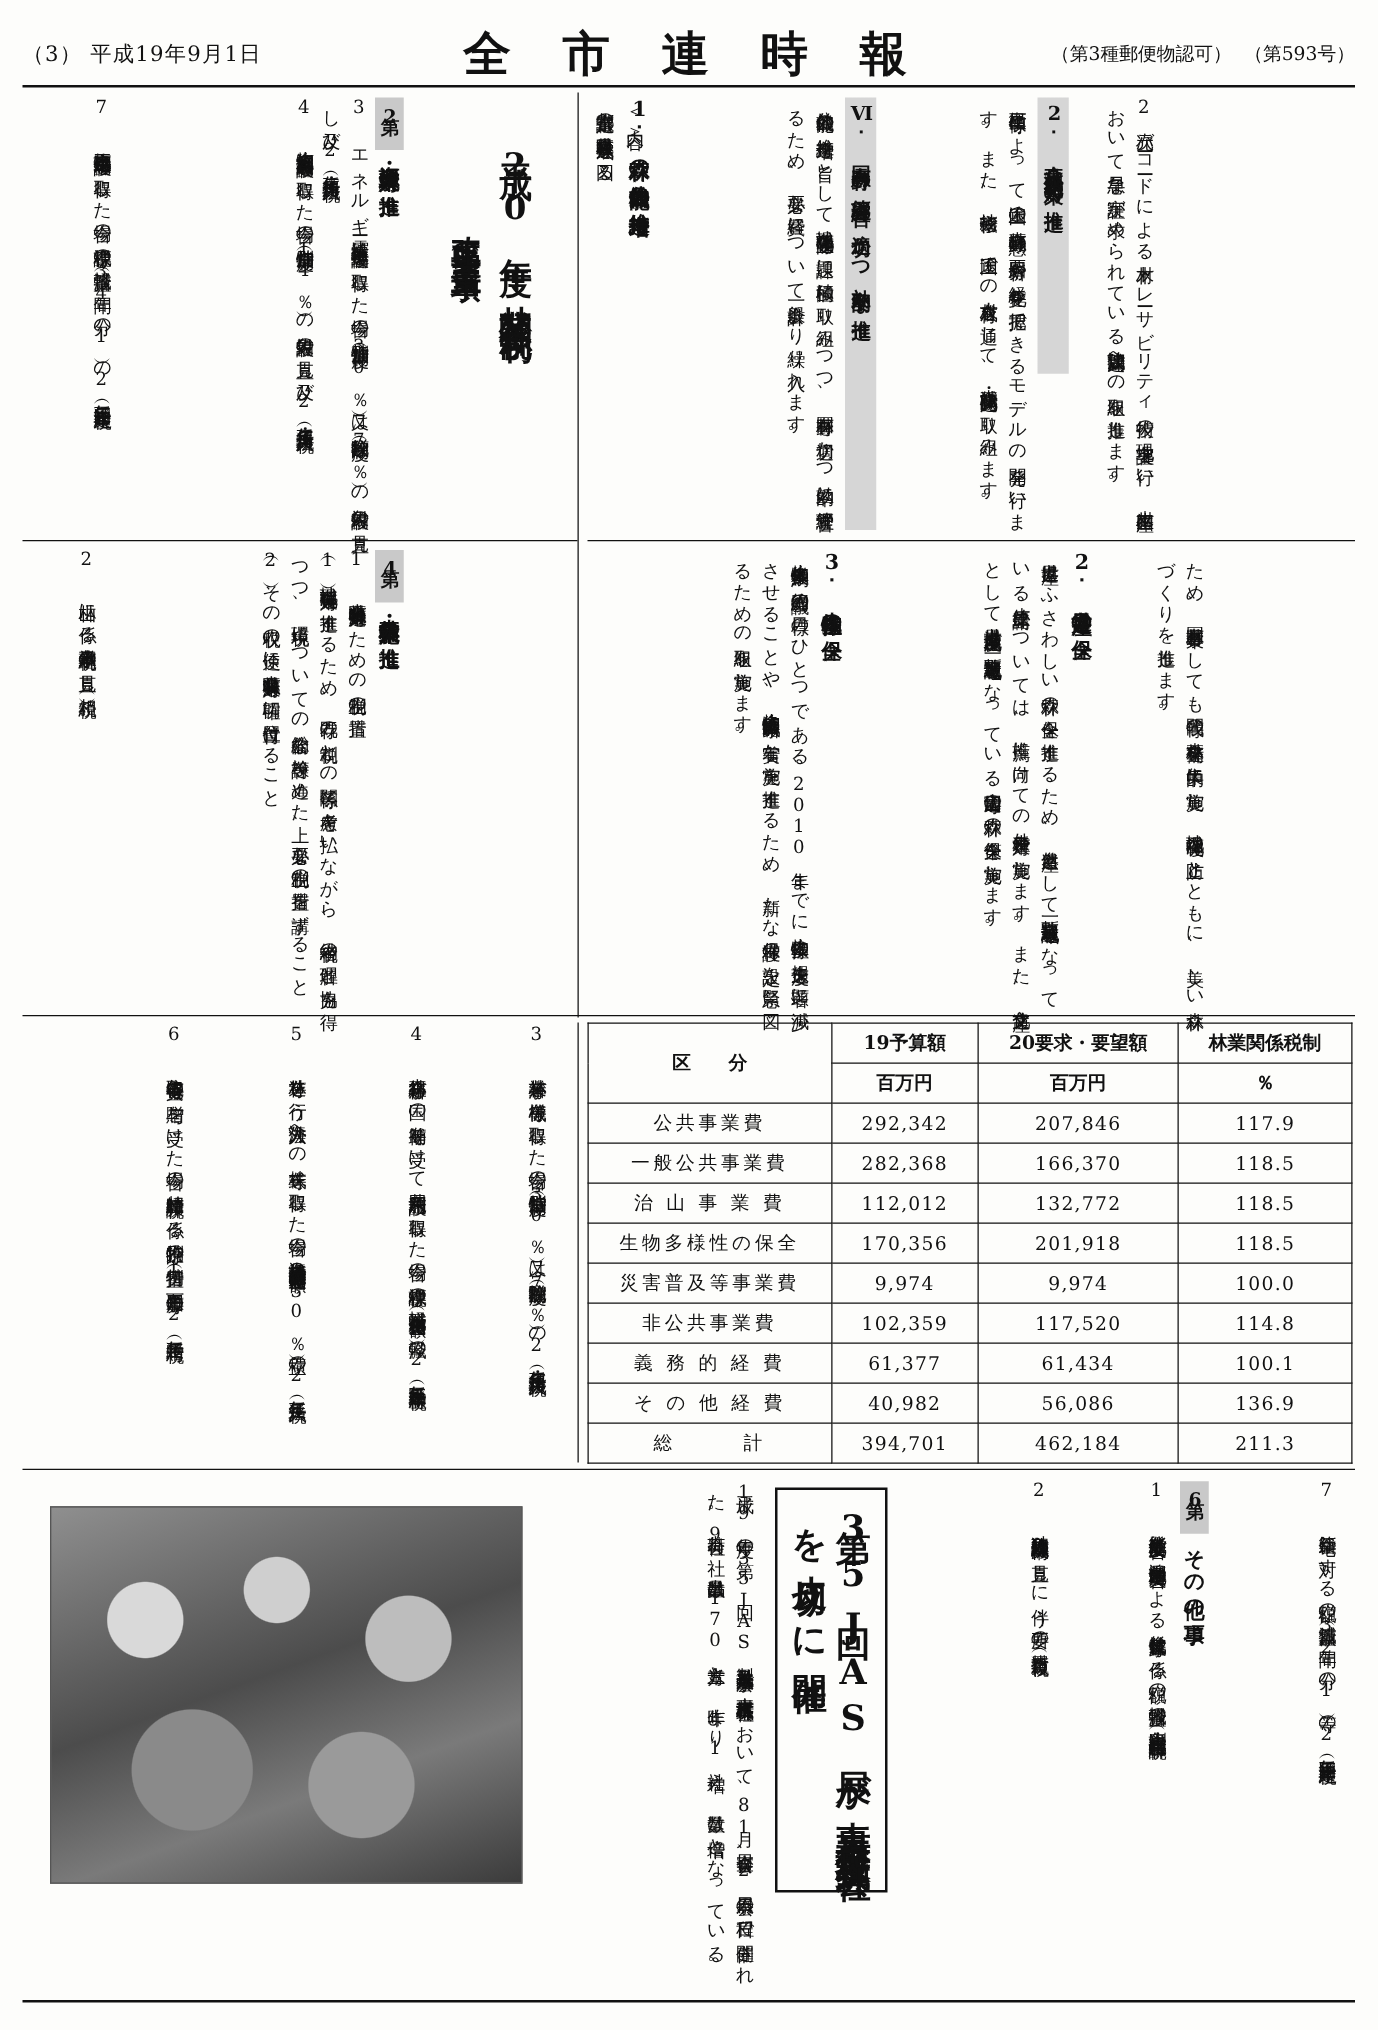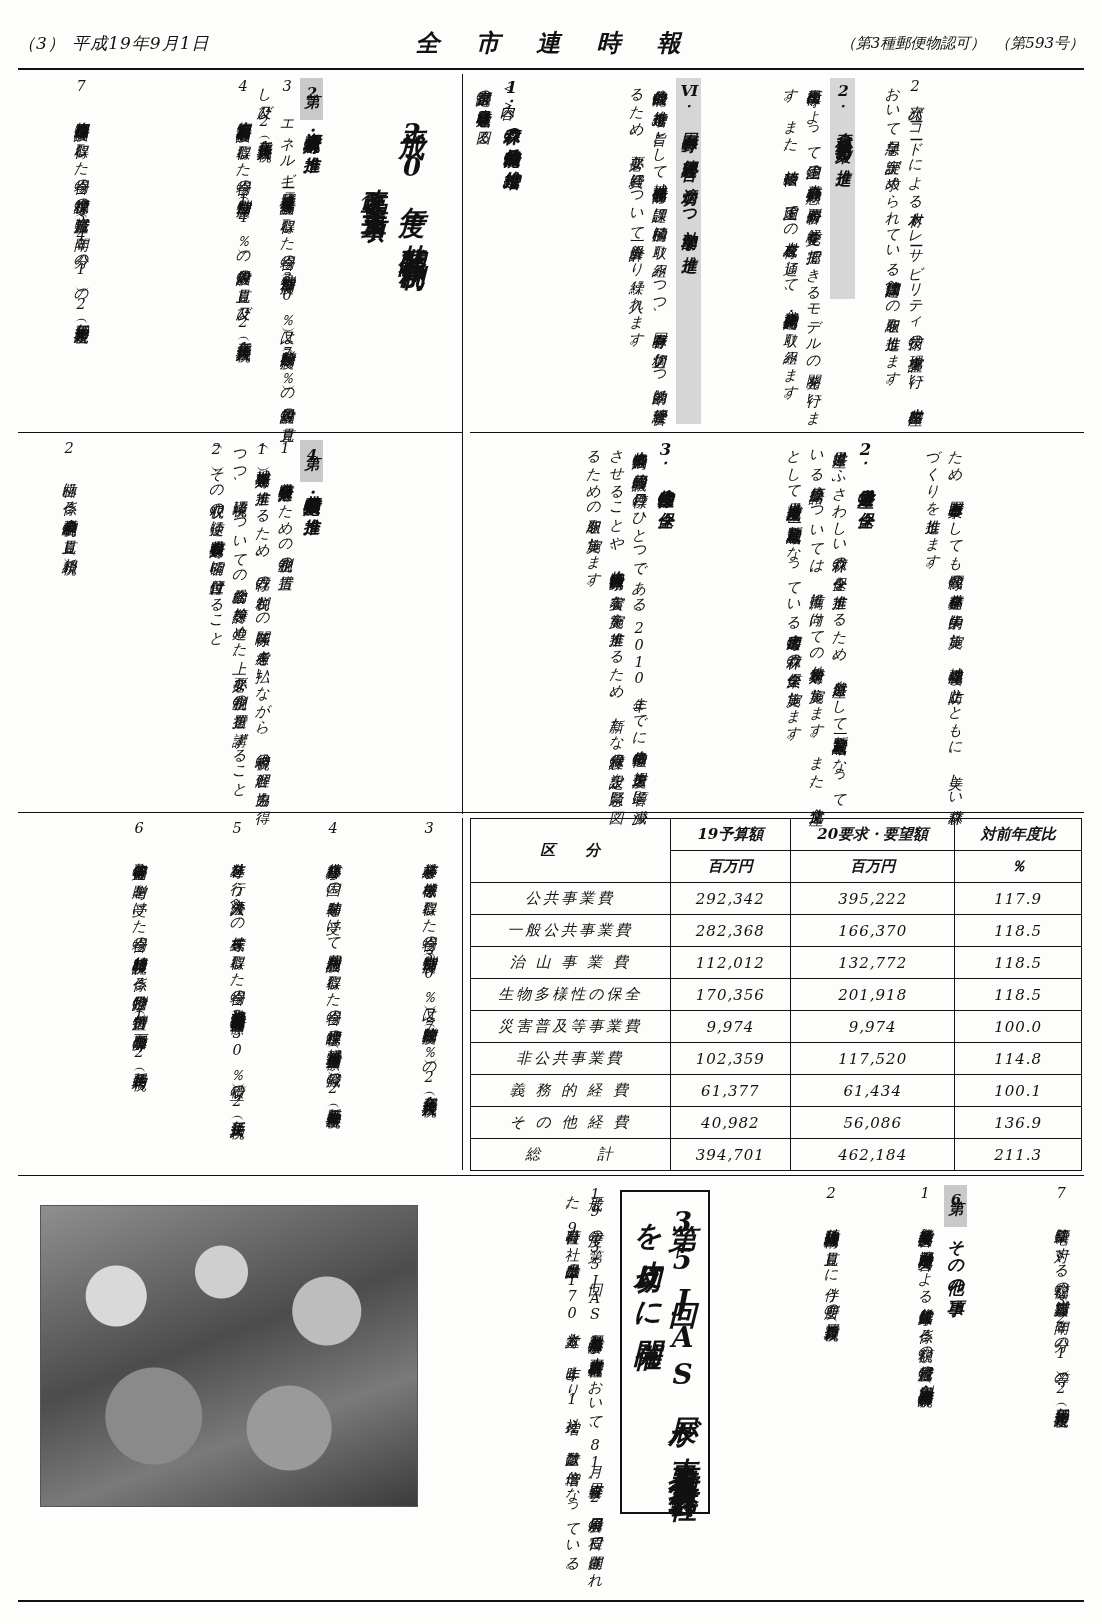--- a/index.html
+++ b/index.html
@@ -4,30 +4,30 @@
 <style>
   html,body{margin:0;padding:0;}
   body{
     width:1102px;height:1624px;
     background:#fdfdfb;
     font-family:"DejaVu Serif","Liberation Serif",serif;
     color:#111;
     position:relative;
     overflow:hidden;
   }
-  .page{position:relative;width:1102px;height:1624px;font-style:italic;}
+  .page{position:relative;width:1102px;height:1624px;}
 
   
   .masthead{
     position:absolute;left:18px;top:20px;width:1066px;height:46px;
     display:flex;align-items:center;justify-content:space-between;
   }
   .mh-left{font-size:17px;letter-spacing:1px;white-space:nowrap;}
   .mh-title{
-    font-size:24px;font-weight:bold;letter-spacing:14px;
+    font-size:38px;font-weight:bold;letter-spacing:14px;
     white-space:nowrap;margin-left:60px;
   }
   .mh-right{font-size:15px;white-space:nowrap;display:flex;gap:10px;}
   .mh-rule{position:absolute;left:18px;top:68px;width:1066px;border-top:2px solid #111;}
 
   
   .vcol{
     writing-mode:vertical-rl;
     text-orientation:upright;
     font-size:14.5px;
@@ -212,33 +212,33 @@
     <div class="vcol" style="height:344px;width:110px;">6　住宅取得等資金の贈与を受けた場合の相続時精算課税に係る特別控除の特例措置（1千万円加算等）の2年延長（贈与税）</div>
   </div>
 
   <div class="tbl-wrap">
     <table class="budget">
       <thead>
         <tr>
           <th rowspan="2">区　　分</th>
           <th>19予算額</th>
           <th>20要求・要望額</th>
-          <th>対前年度比</th>
+          <th>林業関係税制</th>
         </tr>
         <tr>
           <th>百万円</th>
           <th>百万円</th>
           <th>％</th>
         </tr>
       </thead>
       <tbody>
         <tr>
             <td class="lbl">公共事業費</td>
             <td class="num">292,342</td>
-            <td class="num">395,222</td>
+            <td class="num">207,846</td>
             <td class="num">117.9</td>
           </tr>
         <tr>
             <td class="lbl">一般公共事業費</td>
             <td class="num">282,368</td>
             <td class="num">166,370</td>
             <td class="num">118.5</td>
           </tr>
         <tr>
             <td class="lbl">治 山 事 業 費</td>

